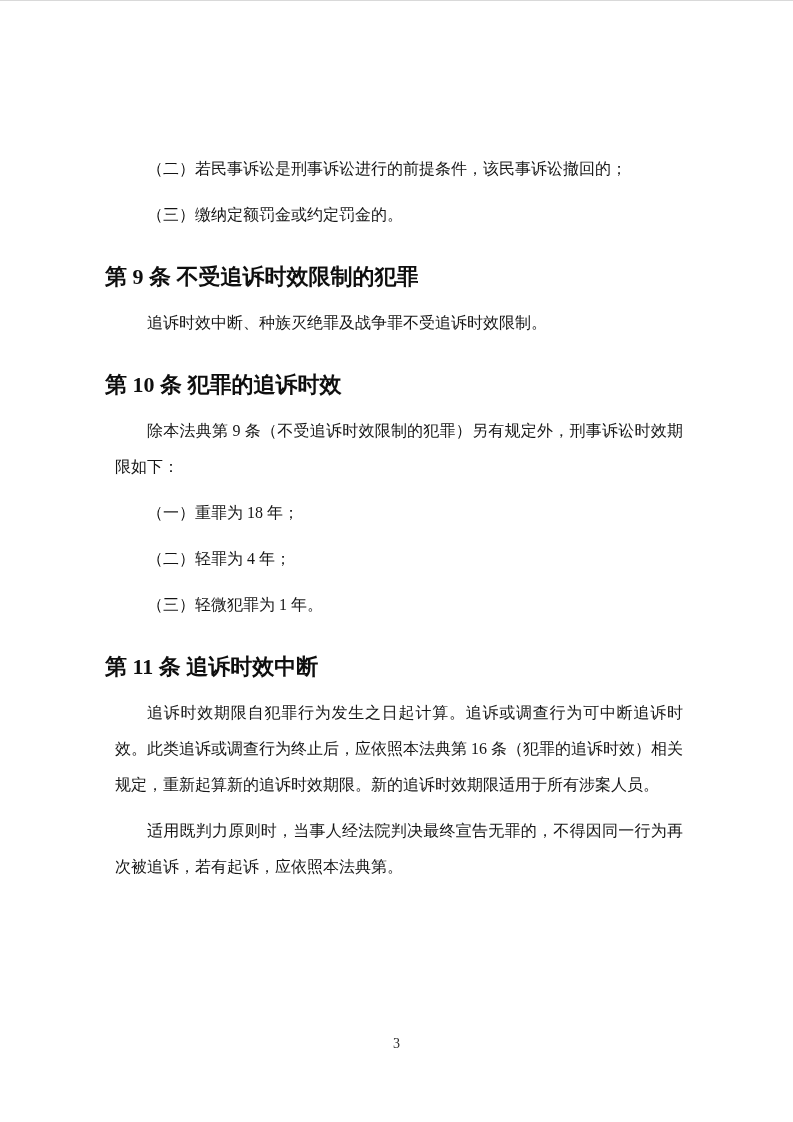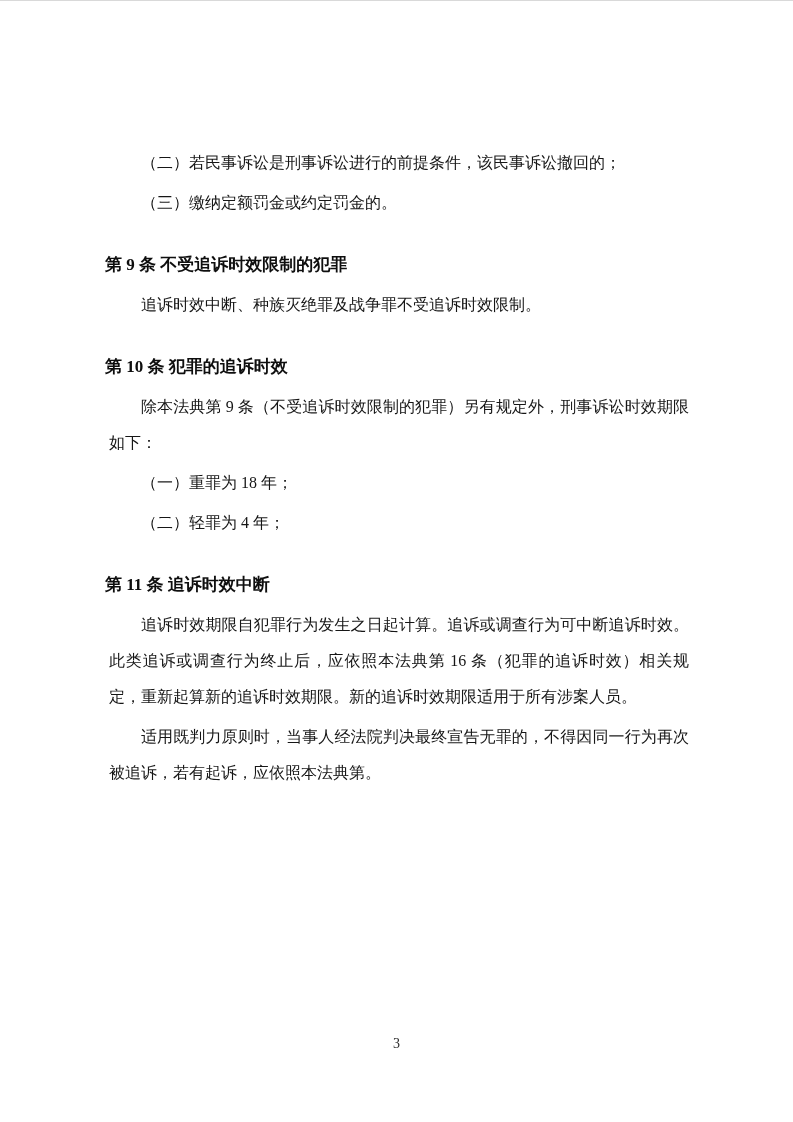--- a/index.html
+++ b/index.html
@@ -21,27 +21,27 @@
   .content {
     position: absolute;
     left: 105px;
     top: 140px;
     width: 588px;
     font-size: 16px;
     line-height: 36px;
     text-align: justify;
   }
   .para {
-    margin: 4px;
+    margin: 10px;
     text-indent: 2em;
     white-space: pre-wrap;
   }
   .article-heading {
     margin: 26px 0 0 0;
-    font-size: 17px;
+    font-size: 22px;
     font-weight: 700;
     line-height: 36px;
     text-align: left;
     text-indent: 0;
     white-space: pre-wrap;
     color: #0e0e0e;
   }
   .page-number {
     position: absolute;
     left: 0;
@@ -62,20 +62,21 @@
     <p class="para">（二）若民事诉讼是刑事诉讼进行的前提条件，该民事诉讼撤回的；</p>
     <p class="para">（三）缴纳定额罚金或约定罚金的。</p>
 
     <h2 class="article-heading">第 9 条 不受追诉时效限制的犯罪</h2>
     <p class="para">追诉时效中断、种族灭绝罪及战争罪不受追诉时效限制。</p>
 
     <h2 class="article-heading">第 10 条 犯罪的追诉时效</h2>
     <p class="para">除本法典第 9 条（不受追诉时效限制的犯罪）另有规定外，刑事诉讼时效期限如下：</p>
     <p class="para">（一）重罪为 18 年；</p>
     <p class="para">（二）轻罪为 4 年；</p>
+    <p class="para">（三）轻微犯罪为 1 年。</p>
 
     <h2 class="article-heading">第 11 条 追诉时效中断</h2>
     <p class="para">追诉时效期限自犯罪行为发生之日起计算。追诉或调查行为可中断追诉时效。此类追诉或调查行为终止后，应依照本法典第 16 条（犯罪的追诉时效）相关规定，重新起算新的追诉时效期限。新的追诉时效期限适用于所有涉案人员。</p>
 
     <p class="para">适用既判力原则时，当事人经法院判决最终宣告无罪的，不得因同一行为再次被追诉，若有起诉，应依照本法典第。</p>
 
   </div>
 
   <div class="page-number">3</div>
 </div>

